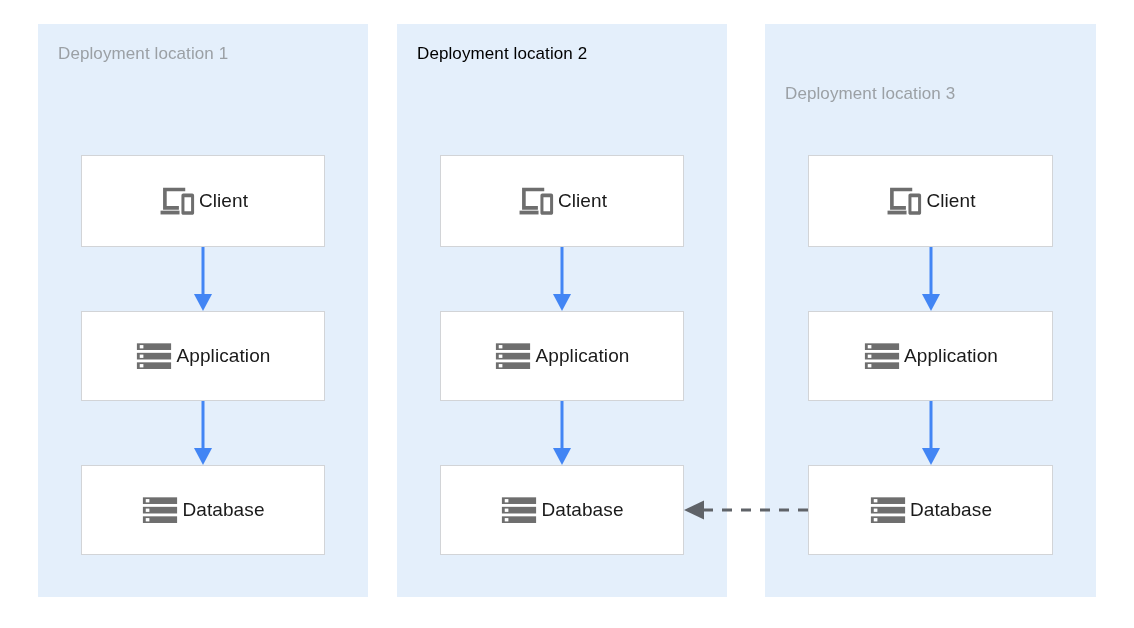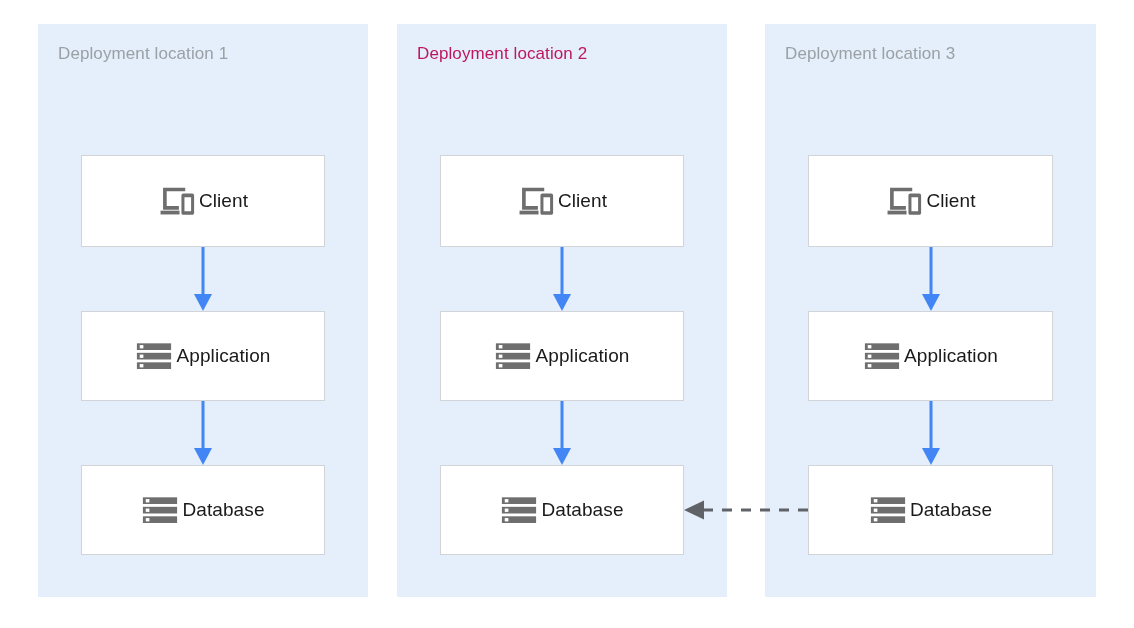--- a/index.html
+++ b/index.html
@@ -113,21 +113,21 @@
             <rect x="1.2" y="10" width="21.6" height="4.2" fill="#6e6e6e"></rect>
             <rect x="3.0" y="11.1" width="2.3" height="2.1" fill="#ffffff"></rect>
             <rect x="1.2" y="16" width="21.6" height="4.2" fill="#6e6e6e"></rect>
             <rect x="3.0" y="17.1" width="2.3" height="2.1" fill="#ffffff"></rect>
           </svg>
         </span>
         <span class="node-label" style="color: rgb(26, 26, 26);">Database</span>
       </div>
     </div>
     <div class="panel" style="left: 397px; width: 330px;">
-      <div class="panel-title" style="color: #be185d;">Deployment location 2</div>
+      <div class="panel-title" style="color: #000000;">Deployment location 2</div>
     </div>
     <div class="node" style="left: 440px; top: 155px; width: 244px; height: 92px; background: rgb(255, 255, 255); border-color: rgb(210, 212, 215);">
       <div class="node-inner">
         <span style="display: block;">
           <svg class="icon" viewBox="0 0 24 24">
             <path fill="#6e6e6e" d="M3.2 3.6h14.0v2.3H5.5v9.3H13.2v2.3H3.2z"></path>
             <path fill="#6e6e6e" d="M1.6 18.1h12.0v2.4H1.6z"></path>
             <path fill="#6e6e6e" d="M16.0 7.3h5.6c0.7 0 1.2 0.5 1.2 1.2v11.0c0 0.7-0.5 1.2-1.2 1.2H16.0c-0.7 0-1.2-0.5-1.2-1.2V8.5c0-0.7 0.5-1.2 1.2-1.2zm0.7 2.3v8.8h4.2V9.6z"></path>
           </svg>
         </span>
@@ -158,21 +158,21 @@
             <rect x="1.2" y="10" width="21.6" height="4.2" fill="#6e6e6e"></rect>
             <rect x="3.0" y="11.1" width="2.3" height="2.1" fill="#ffffff"></rect>
             <rect x="1.2" y="16" width="21.6" height="4.2" fill="#6e6e6e"></rect>
             <rect x="3.0" y="17.1" width="2.3" height="2.1" fill="#ffffff"></rect>
           </svg>
         </span>
         <span class="node-label" style="color: rgb(26, 26, 26);">Database</span>
       </div>
     </div>
     <div class="panel" style="left: 765px; width: 331px;">
-      <div class="panel-title" style="color: rgb(155, 160, 165);">Deployment location 3</div>
+      <div class="panel-title" style="color: rgb(155, 160, 165); margin-top: 40px;">Deployment location 3</div>
     </div>
     <div class="node" style="left: 808px; top: 155px; width: 245px; height: 92px; background: rgb(255, 255, 255); border-color: rgb(210, 212, 215);">
       <div class="node-inner">
         <span style="display: block;">
           <svg class="icon" viewBox="0 0 24 24">
             <path fill="#6e6e6e" d="M3.2 3.6h14.0v2.3H5.5v9.3H13.2v2.3H3.2z"></path>
             <path fill="#6e6e6e" d="M1.6 18.1h12.0v2.4H1.6z"></path>
             <path fill="#6e6e6e" d="M16.0 7.3h5.6c0.7 0 1.2 0.5 1.2 1.2v11.0c0 0.7-0.5 1.2-1.2 1.2H16.0c-0.7 0-1.2-0.5-1.2-1.2V8.5c0-0.7 0.5-1.2 1.2-1.2zm0.7 2.3v8.8h4.2V9.6z"></path>
           </svg>
         </span>

